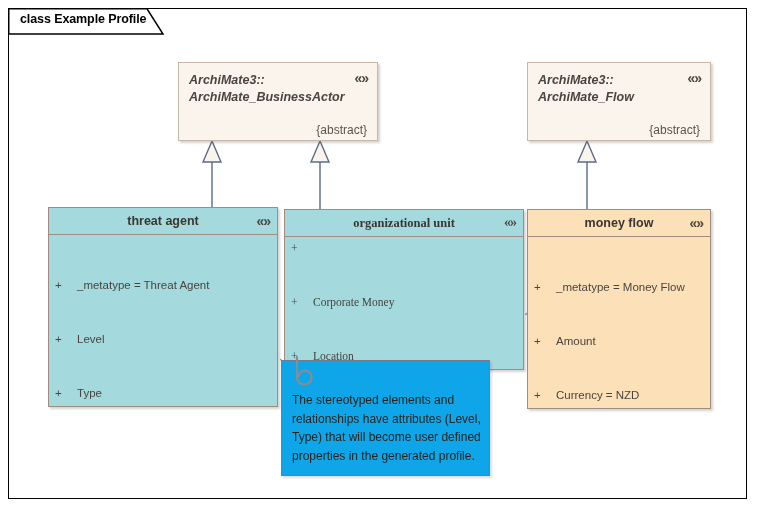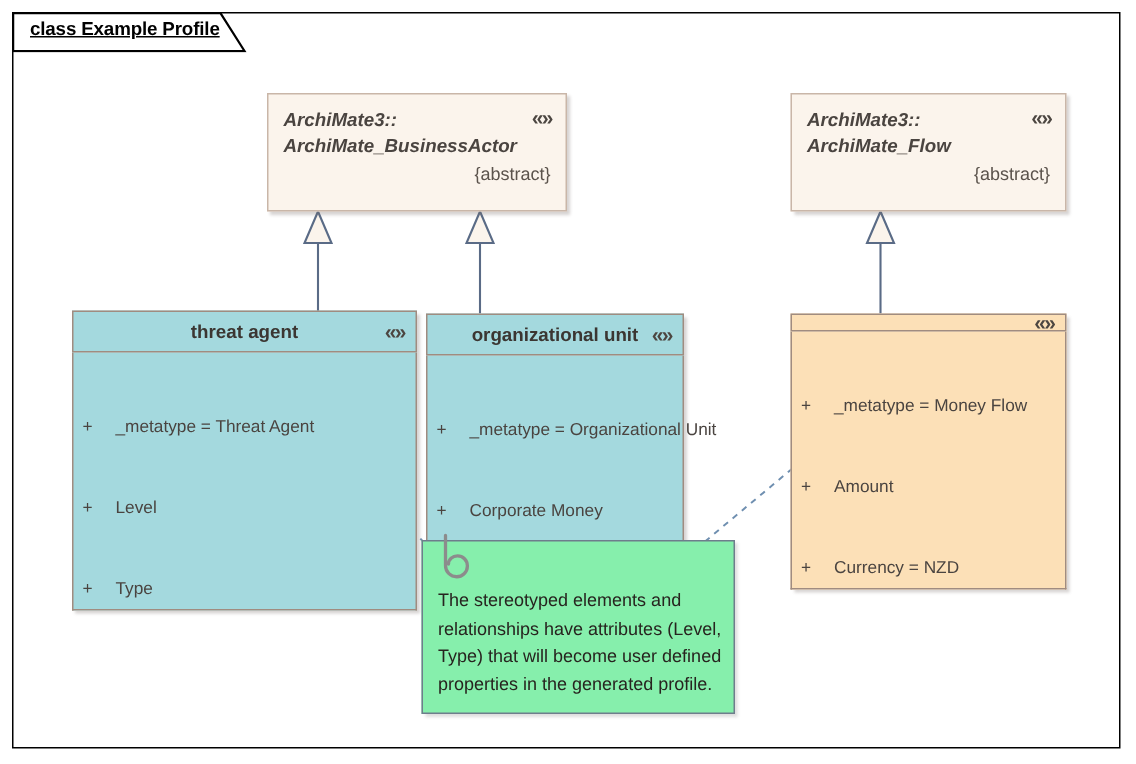--- a/index.html
+++ b/index.html
@@ -40,21 +40,20 @@
   }
   #frame-tab-label {
     position: absolute;
     left: 12px;
     top: 4px;
     font-size: 12.5px;
     font-weight: bold;
     color: #000000;
     white-space: nowrap;
     letter-spacing: -0.1px;
-    text-decoration: underline;
   }
 
   
   #connectors {
     position: absolute;
     left: 0;
     top: 0;
     width: 757px;
     height: 509px;
     pointer-events: none;
@@ -132,21 +131,21 @@
     color: #4a4440;
     text-align: left;
     line-height: 17px;
     white-space: nowrap;
   }
   .abstract-tag {
     font-size: 12px;
     color: #5b534c;
     text-align: right;
     line-height: 17px;
-    margin-top: 2px;
+    margin-top: 16px;
   }
   .abstract-guillemet {
     position: absolute;
     right: 9px;
     top: 8px;
     font-size: 14px;
     font-weight: bold;
     color: #4c4641;
     letter-spacing: -1px;
     line-height: 1;
@@ -156,21 +155,21 @@
   .teal .uml-header { background: #a4d9de; border: 1px solid #a08c80; }
   .teal .uml-attrs  { background: #a4d9de; border: 1px solid #a08c80; border-top: none; }
 
   .orange .uml-header { background: #fce0b7; border: 1px solid #a08c80; }
   .orange .uml-attrs  { background: #fce0b7; border: 1px solid #a08c80; border-top: none; }
 
   
   #note {
     position: absolute;
     box-sizing: border-box;
-    background: #86efac;
+    background: #0ea5e9;
     border: 1px solid #6e7d8c;
     z-index: 3;
     box-shadow: 2px 2px 2px rgba(120,120,120,0.25);
   }
   #note-text {
     position: absolute;
     left: 10px;
     top: 30px;
     right: 8px;
     font-size: 12px;
@@ -253,43 +252,43 @@
       <span class="attr-vis">+</span>
       <span class="attr-text">Level</span>
     </div>
     <div class="attr-row">
       <span class="attr-vis">+</span>
       <span class="attr-text">Type</span>
     </div>
   </div>
 </div>
 
-<div class="uml-class teal" style="left:284px; top:209px; width:172px;">
+<div class="uml-class teal" style="left:284px; top:209px; width:240px;font-family:Liberation Serif, serif;">
   <div class="uml-header">
     <div class="uml-title">organizational unit</div>
     <div class="guillemet">«»</div>
   </div>
   <div class="uml-attrs">
     <div class="attr-row">
       <span class="attr-vis">+</span>
-      <span class="attr-text">_metatype = Organizational Unit</span>
     </div>
     <div class="attr-row">
       <span class="attr-vis">+</span>
       <span class="attr-text">Corporate Money</span>
     </div>
     <div class="attr-row">
       <span class="attr-vis">+</span>
       <span class="attr-text">Location</span>
     </div>
   </div>
 </div>
 
 <div class="uml-class orange" style="left:527px; top:209px; width:184px;">
   <div class="uml-header">
+    <div class="uml-title">money flow</div>
     <div class="guillemet">«»</div>
   </div>
   <div class="uml-attrs">
     <div class="attr-row">
       <span class="attr-vis">+</span>
       <span class="attr-text">_metatype = Money Flow</span>
     </div>
     <div class="attr-row">
       <span class="attr-vis">+</span>
       <span class="attr-text">Amount</span>

